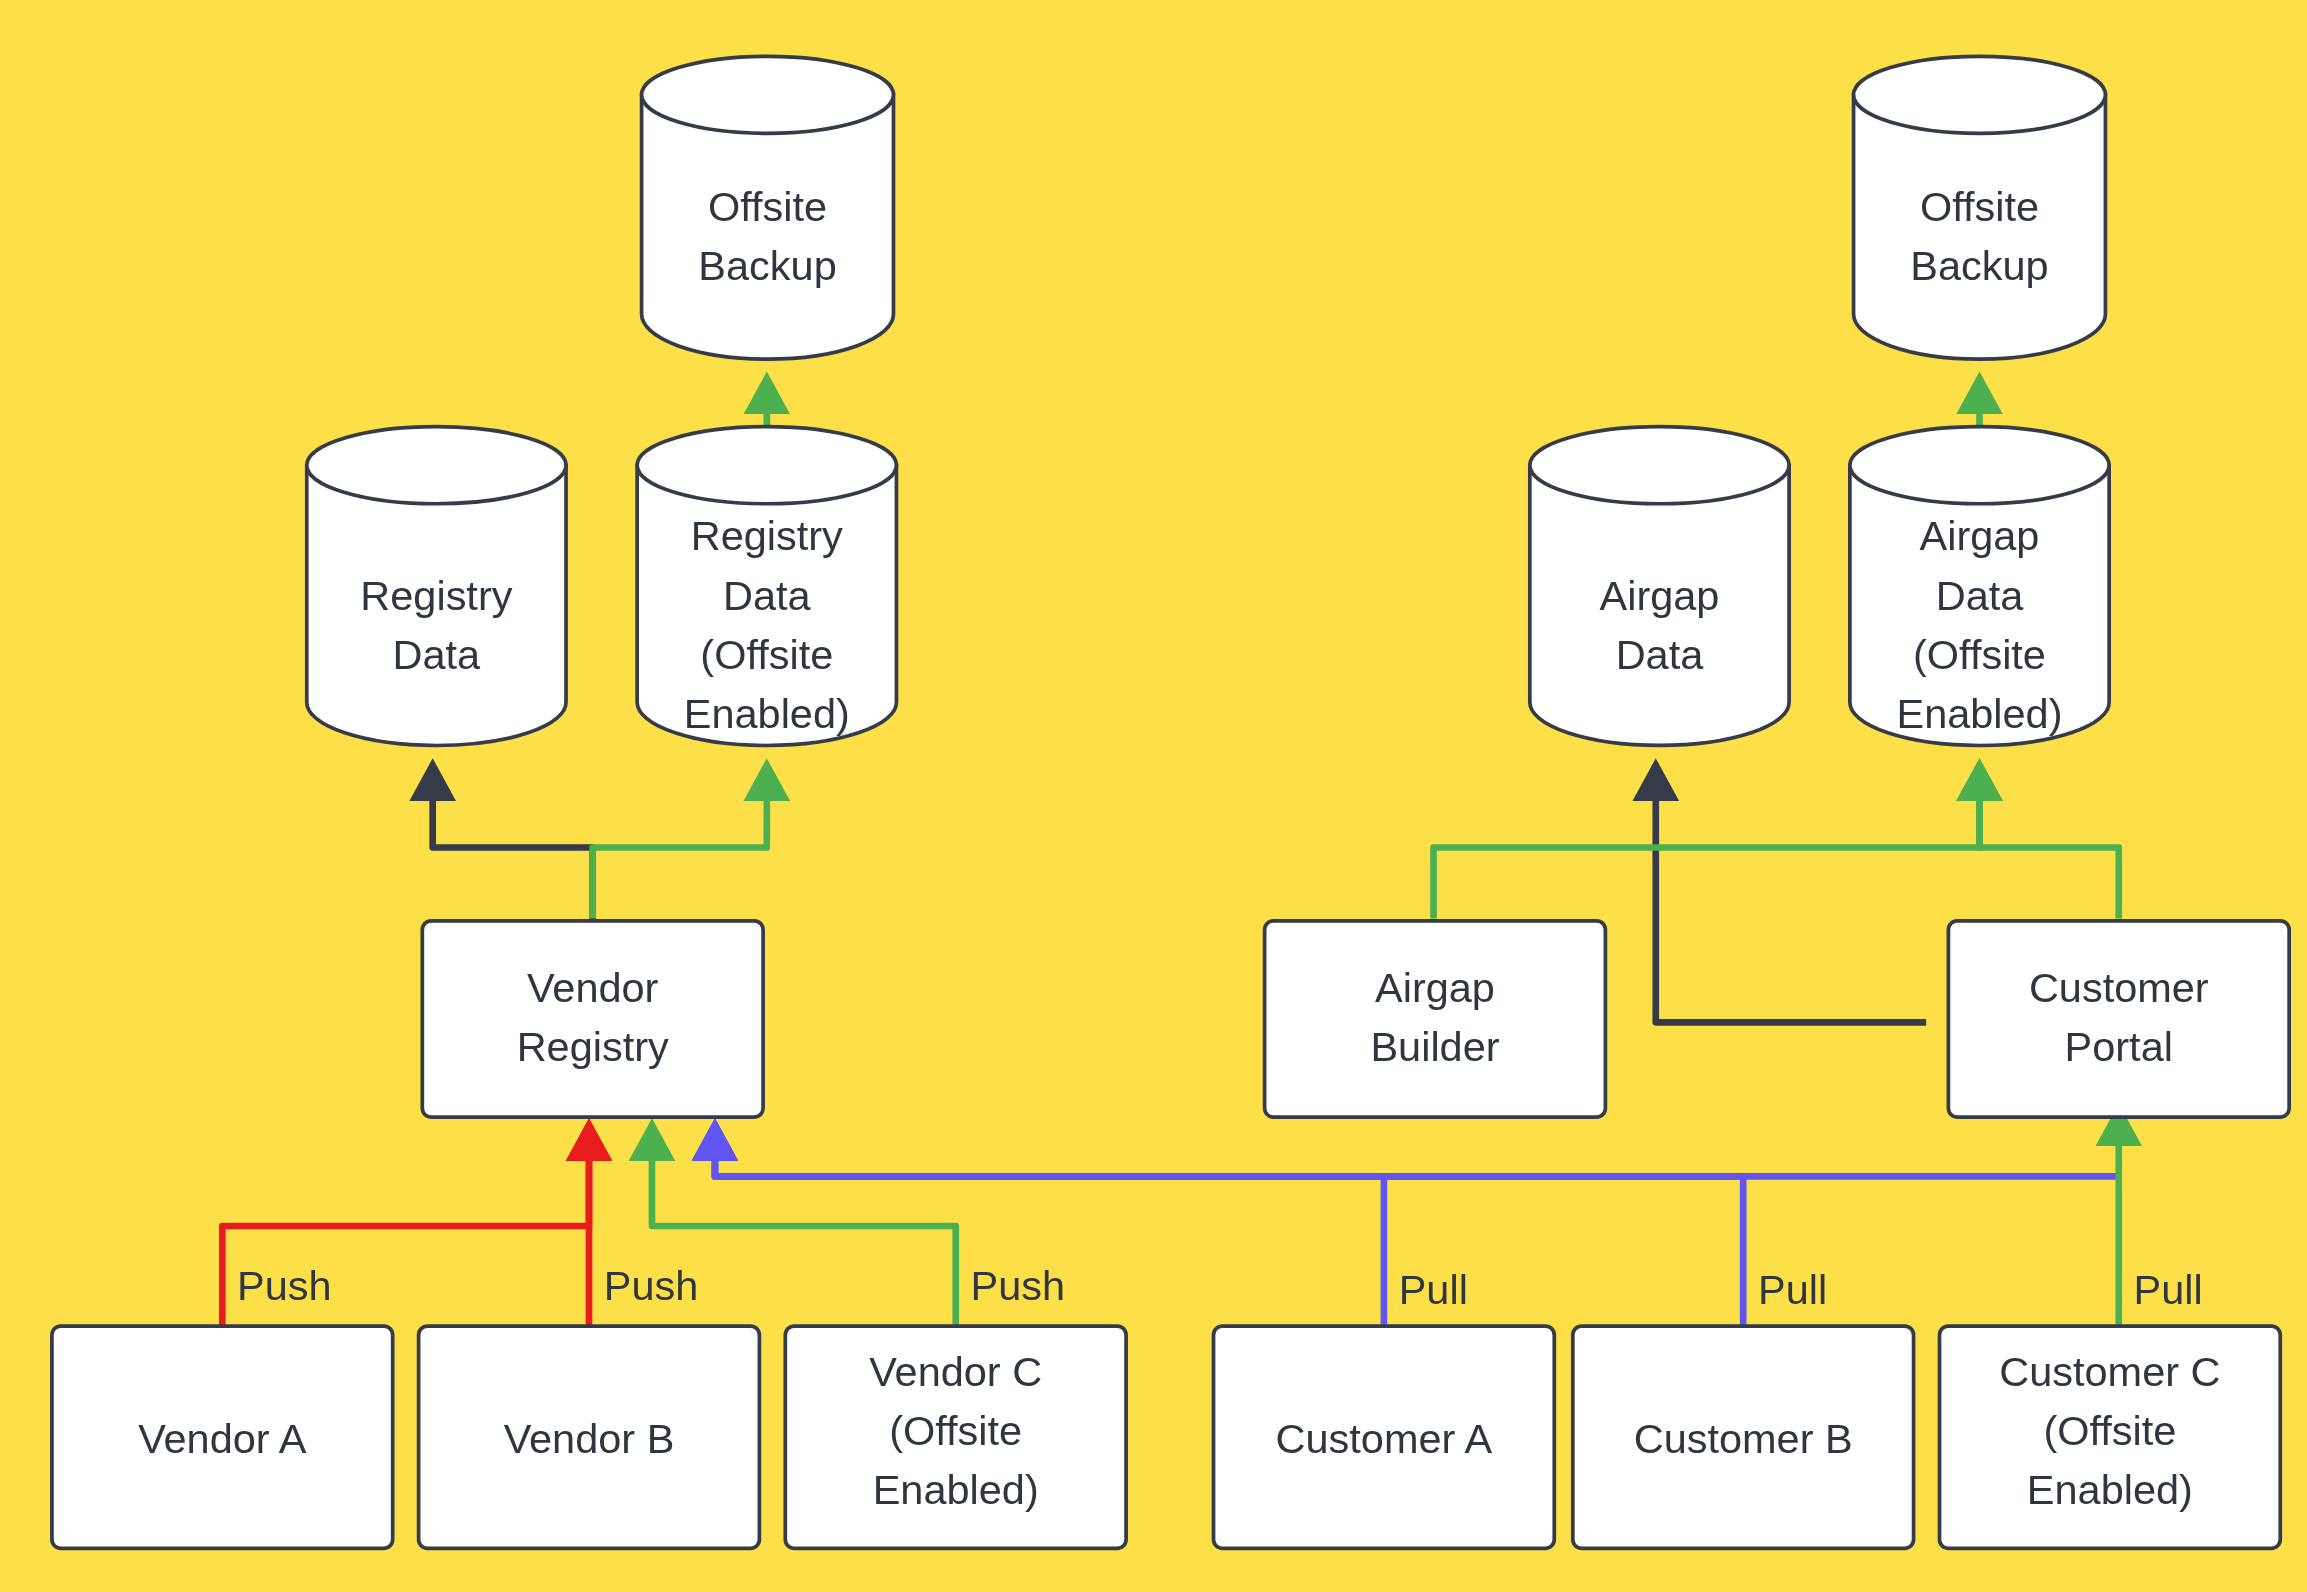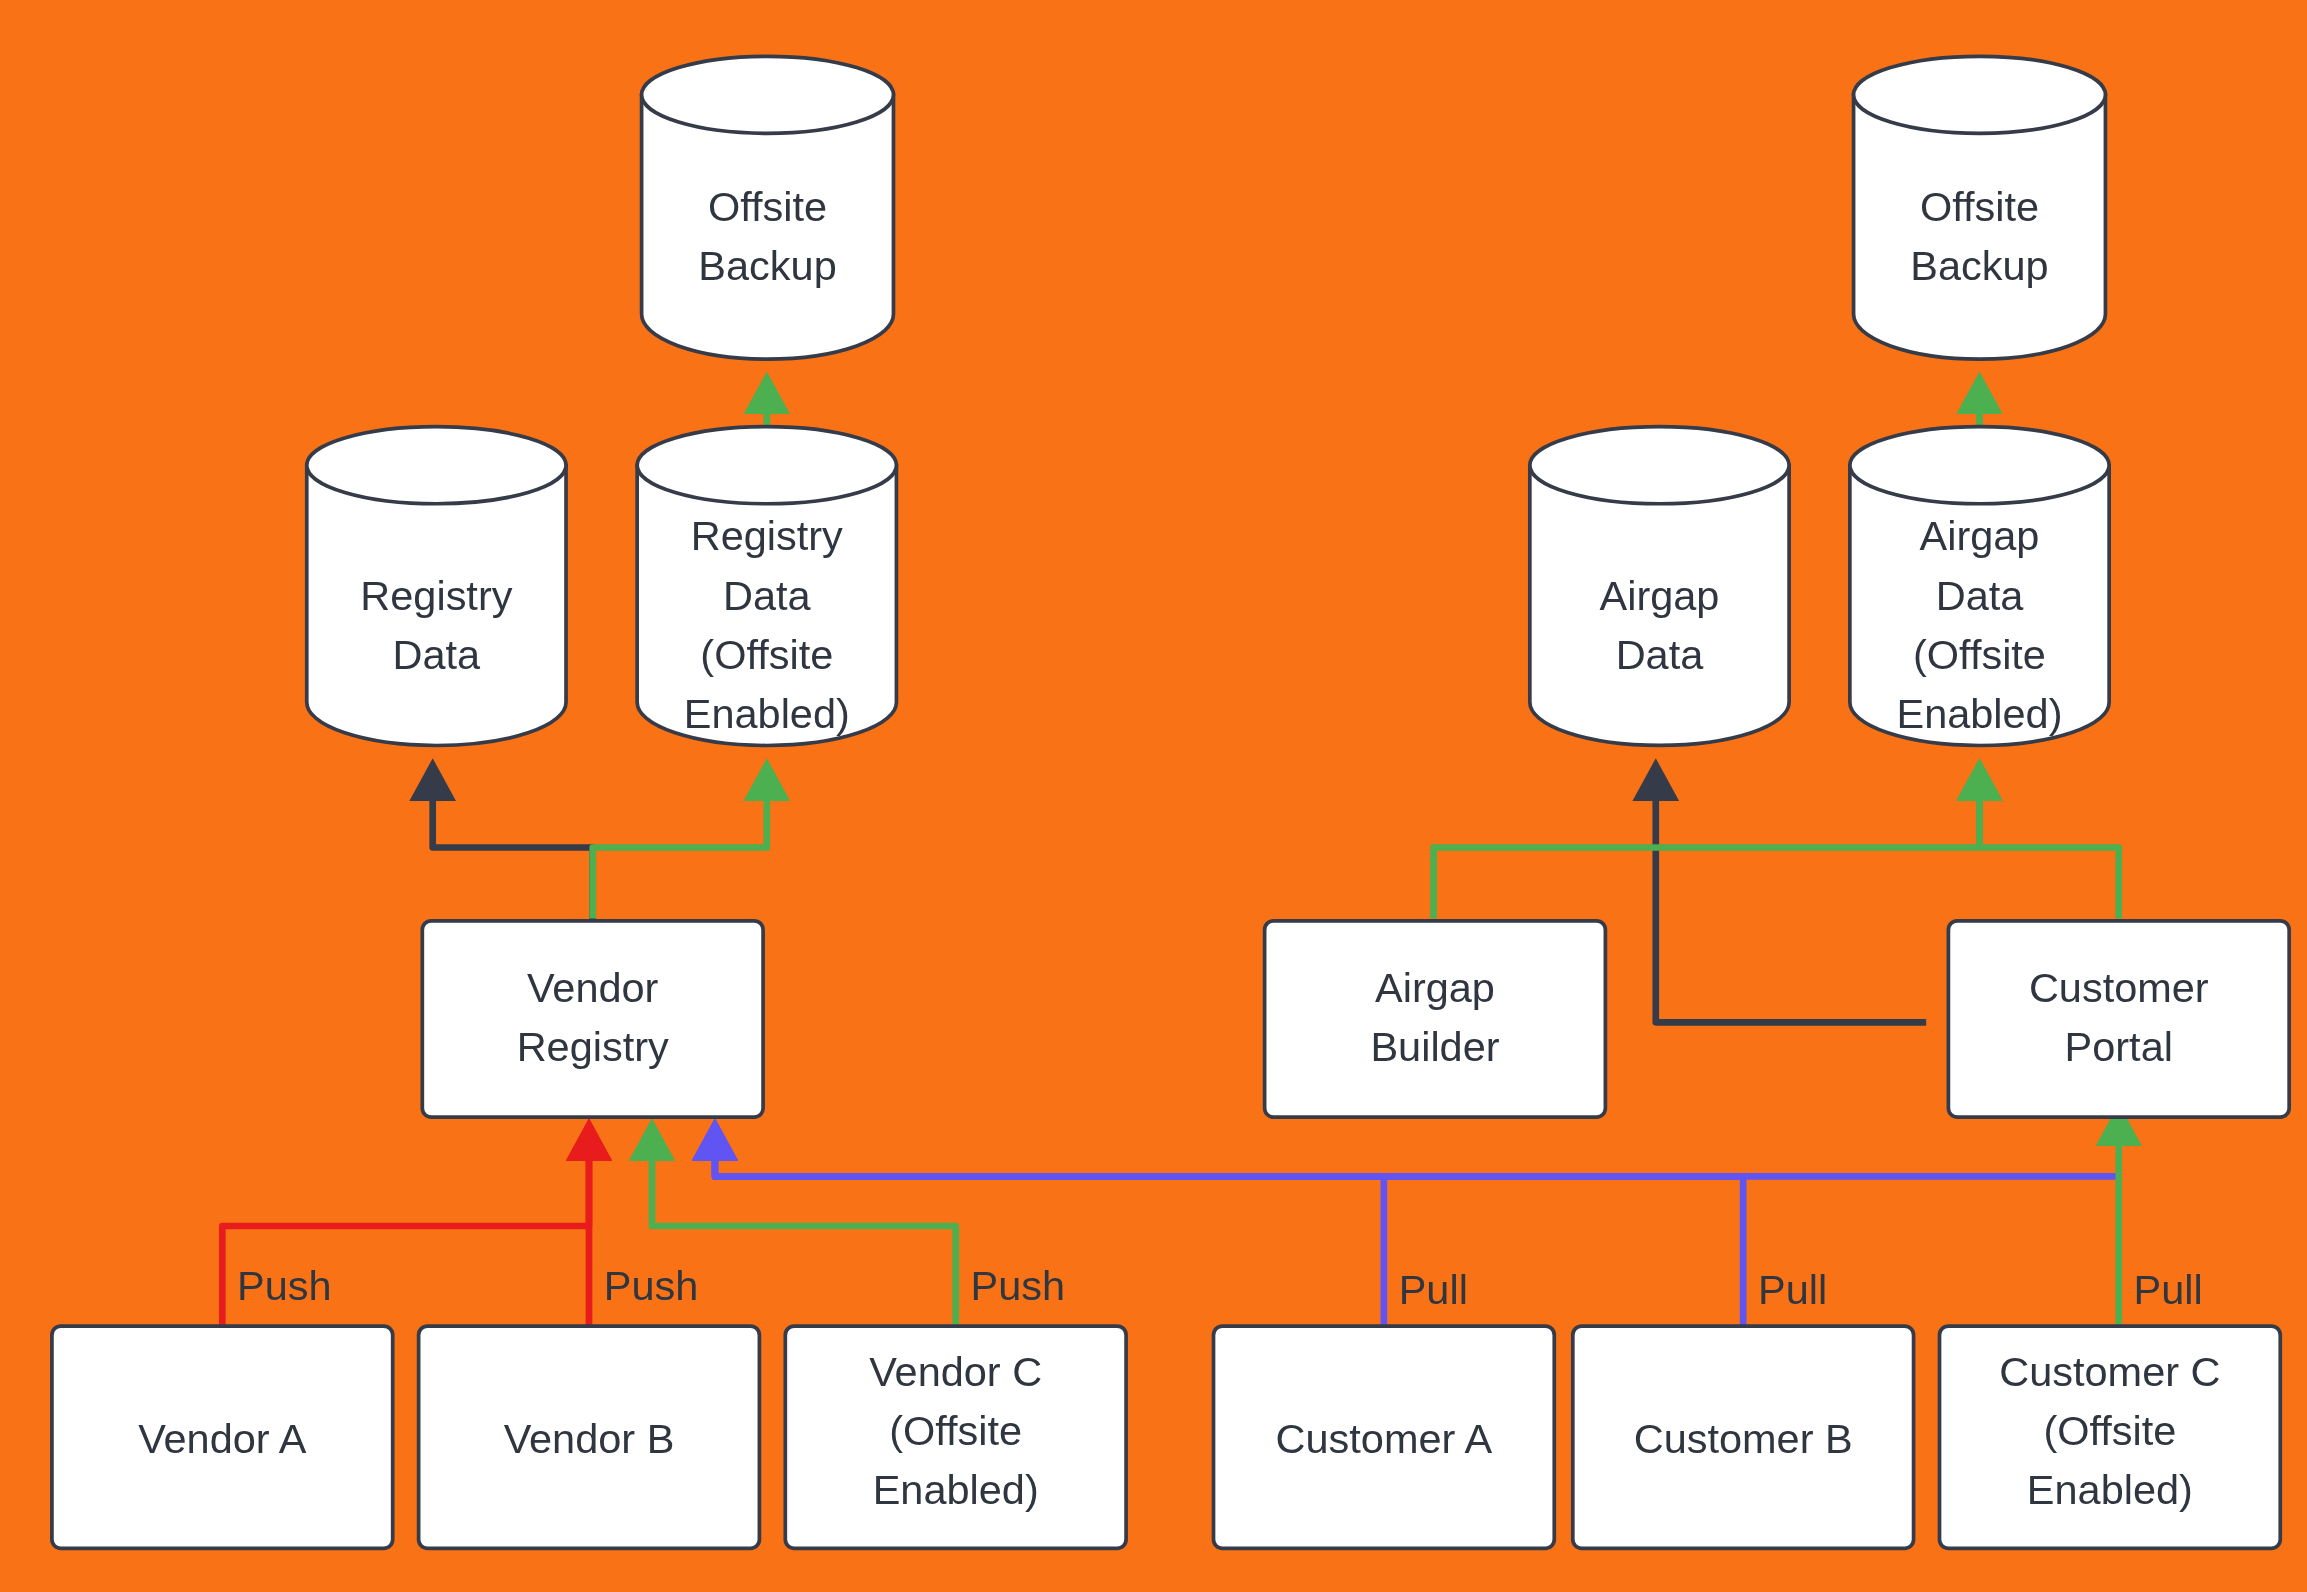--- a/index.html
+++ b/index.html
@@ -10,21 +10,21 @@
   body {
     width: 2307px;
     height: 1592px;
     font-family: "Liberation Sans", sans-serif;
     overflow: hidden;
   }
   #diagram-root {
     position: relative;
     width: 2307px;
     height: 1592px;
-    background: #f97316;
+    background: #fde047;
   }
   svg#diagram-svg {
     position: absolute;
     top: 0;
     left: 0;
     width: 2307px;
     height: 1592px;
   }
   .node-shape {
     fill: #ffffff;

